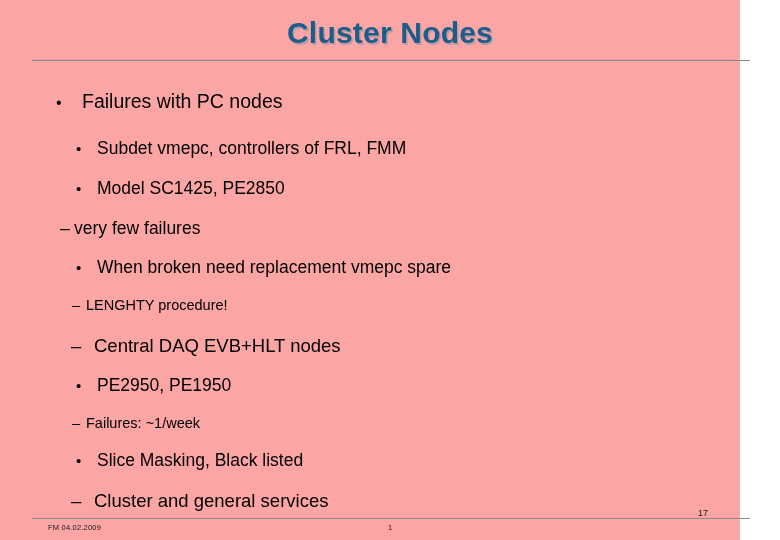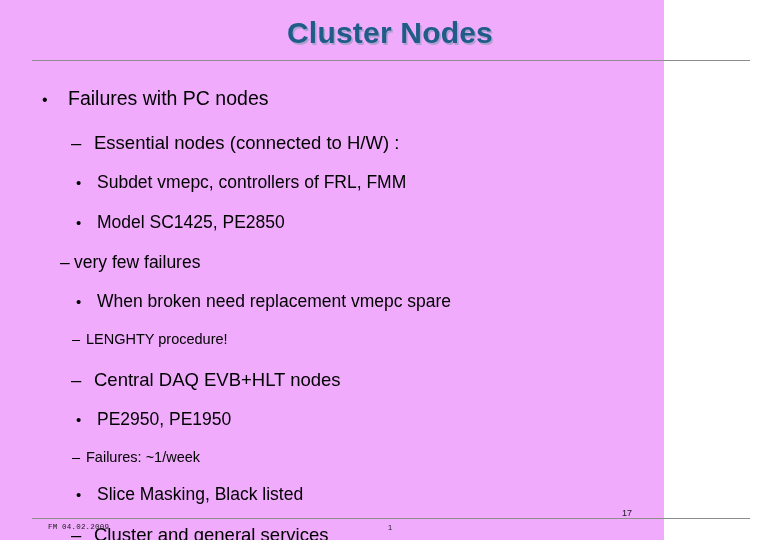--- a/index.html
+++ b/index.html
@@ -11,23 +11,23 @@
     width: 780px;
     height: 540px;
     overflow: hidden;
     font-family: "Liberation Sans", sans-serif;
     color: #000000;
     position: relative;
   }
 
   .slide {
     position: relative;
-    width: 664px;
+    width: 740px;
     height: 540px;
-    background: #f0abfc;
+    background: #fca5a5;
   }
 
   
   .title-zone {
     position: absolute;
     left: 0;
     top: 16px;
     width: 780px;
     text-align: center;
   }
@@ -67,23 +67,23 @@
     text-align: left;
     vertical-align: baseline;
   }
   .bullet-line .btext {
     display: inline-block;
     vertical-align: baseline;
   }
 
   
   .lvl1 {
-    padding-left: 42px;
+    padding-left: 56px;
     font-size: 19.5px;
-    line-height: 36px;
+    line-height: 43px;
     margin-bottom: 2px;
   }
   .lvl1 .marker { width: 26px; font-size: 16px; }
 
   
   .lvl2 {
     padding-left: 71px;
     font-size: 18.5px;
     line-height: 31px;
     margin-bottom: 2px;
@@ -130,21 +130,20 @@
     border-top: 1.2px solid #8d8d8d;
   }
   .footer-left {
     position: absolute;
     left: 48px;
     top: 523px;
     font-size: 7.5px;
     color: #1a1a1a;
     letter-spacing: 0.2px;
     white-space: nowrap;
-    font-family: Liberation Mono, monospace;
   }
   .footer-center {
     position: absolute;
     left: 0;
     top: 523px;
     width: 780px;
     text-align: center;
     font-size: 7.5px;
     color: #1a1a1a;
   }
@@ -165,23 +164,20 @@
     <span class="slide-title">Cluster Nodes</span>
   </div>
   <div class="title-rule"></div>
 
   <div class="body-zone">
 
     <div class="bullet-line lvl1">
       <span class="marker">•</span><span class="btext">Failures with PC nodes</span>
     </div>
 
-    <div class="bullet-line lvl2 gap-before">
-      <span class="marker">–</span><span class="btext">Essential nodes (connected to H/W) :</span>
-    </div>
 
     <div class="bullet-line lvl3 gap-before">
       <span class="marker">•</span><span class="btext">Subdet vmepc, controllers of FRL, FMM</span>
     </div>
 
     <div class="bullet-line lvl3 gap-before">
       <span class="marker">•</span><span class="btext">Model SC1425, PE2850</span>
     </div>
 
     <div class="bullet-line lvl4 gap-before">

